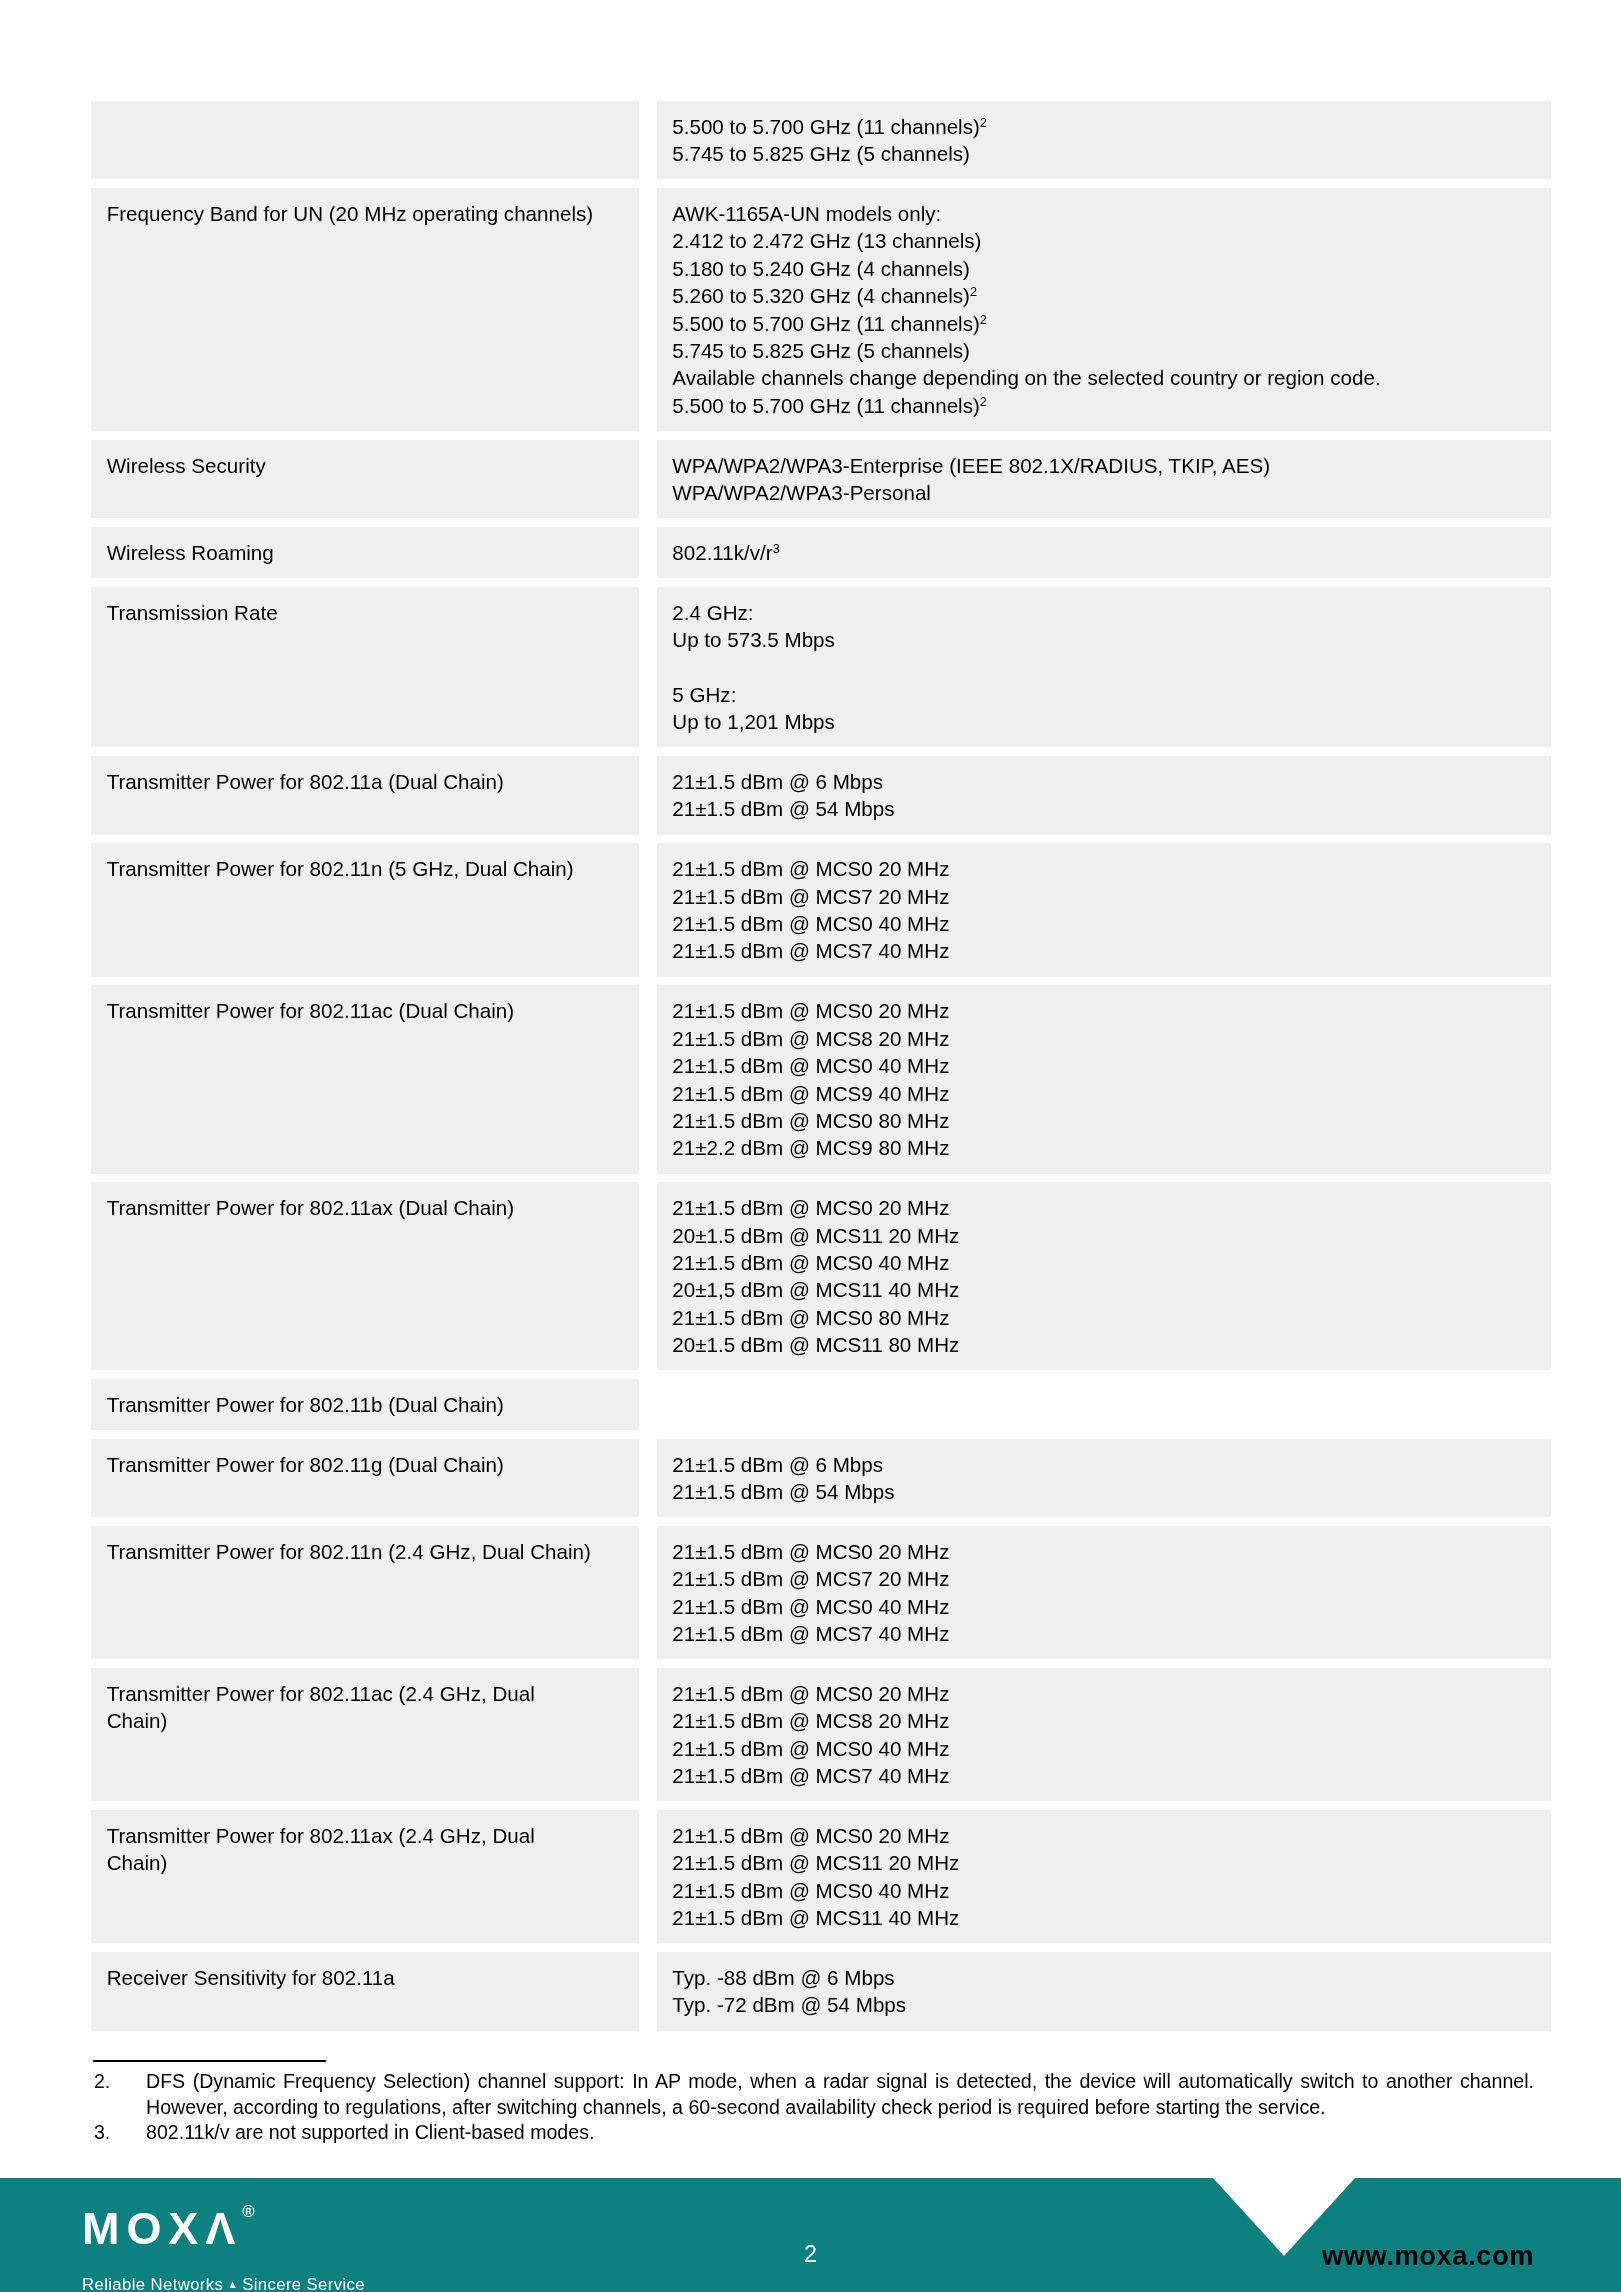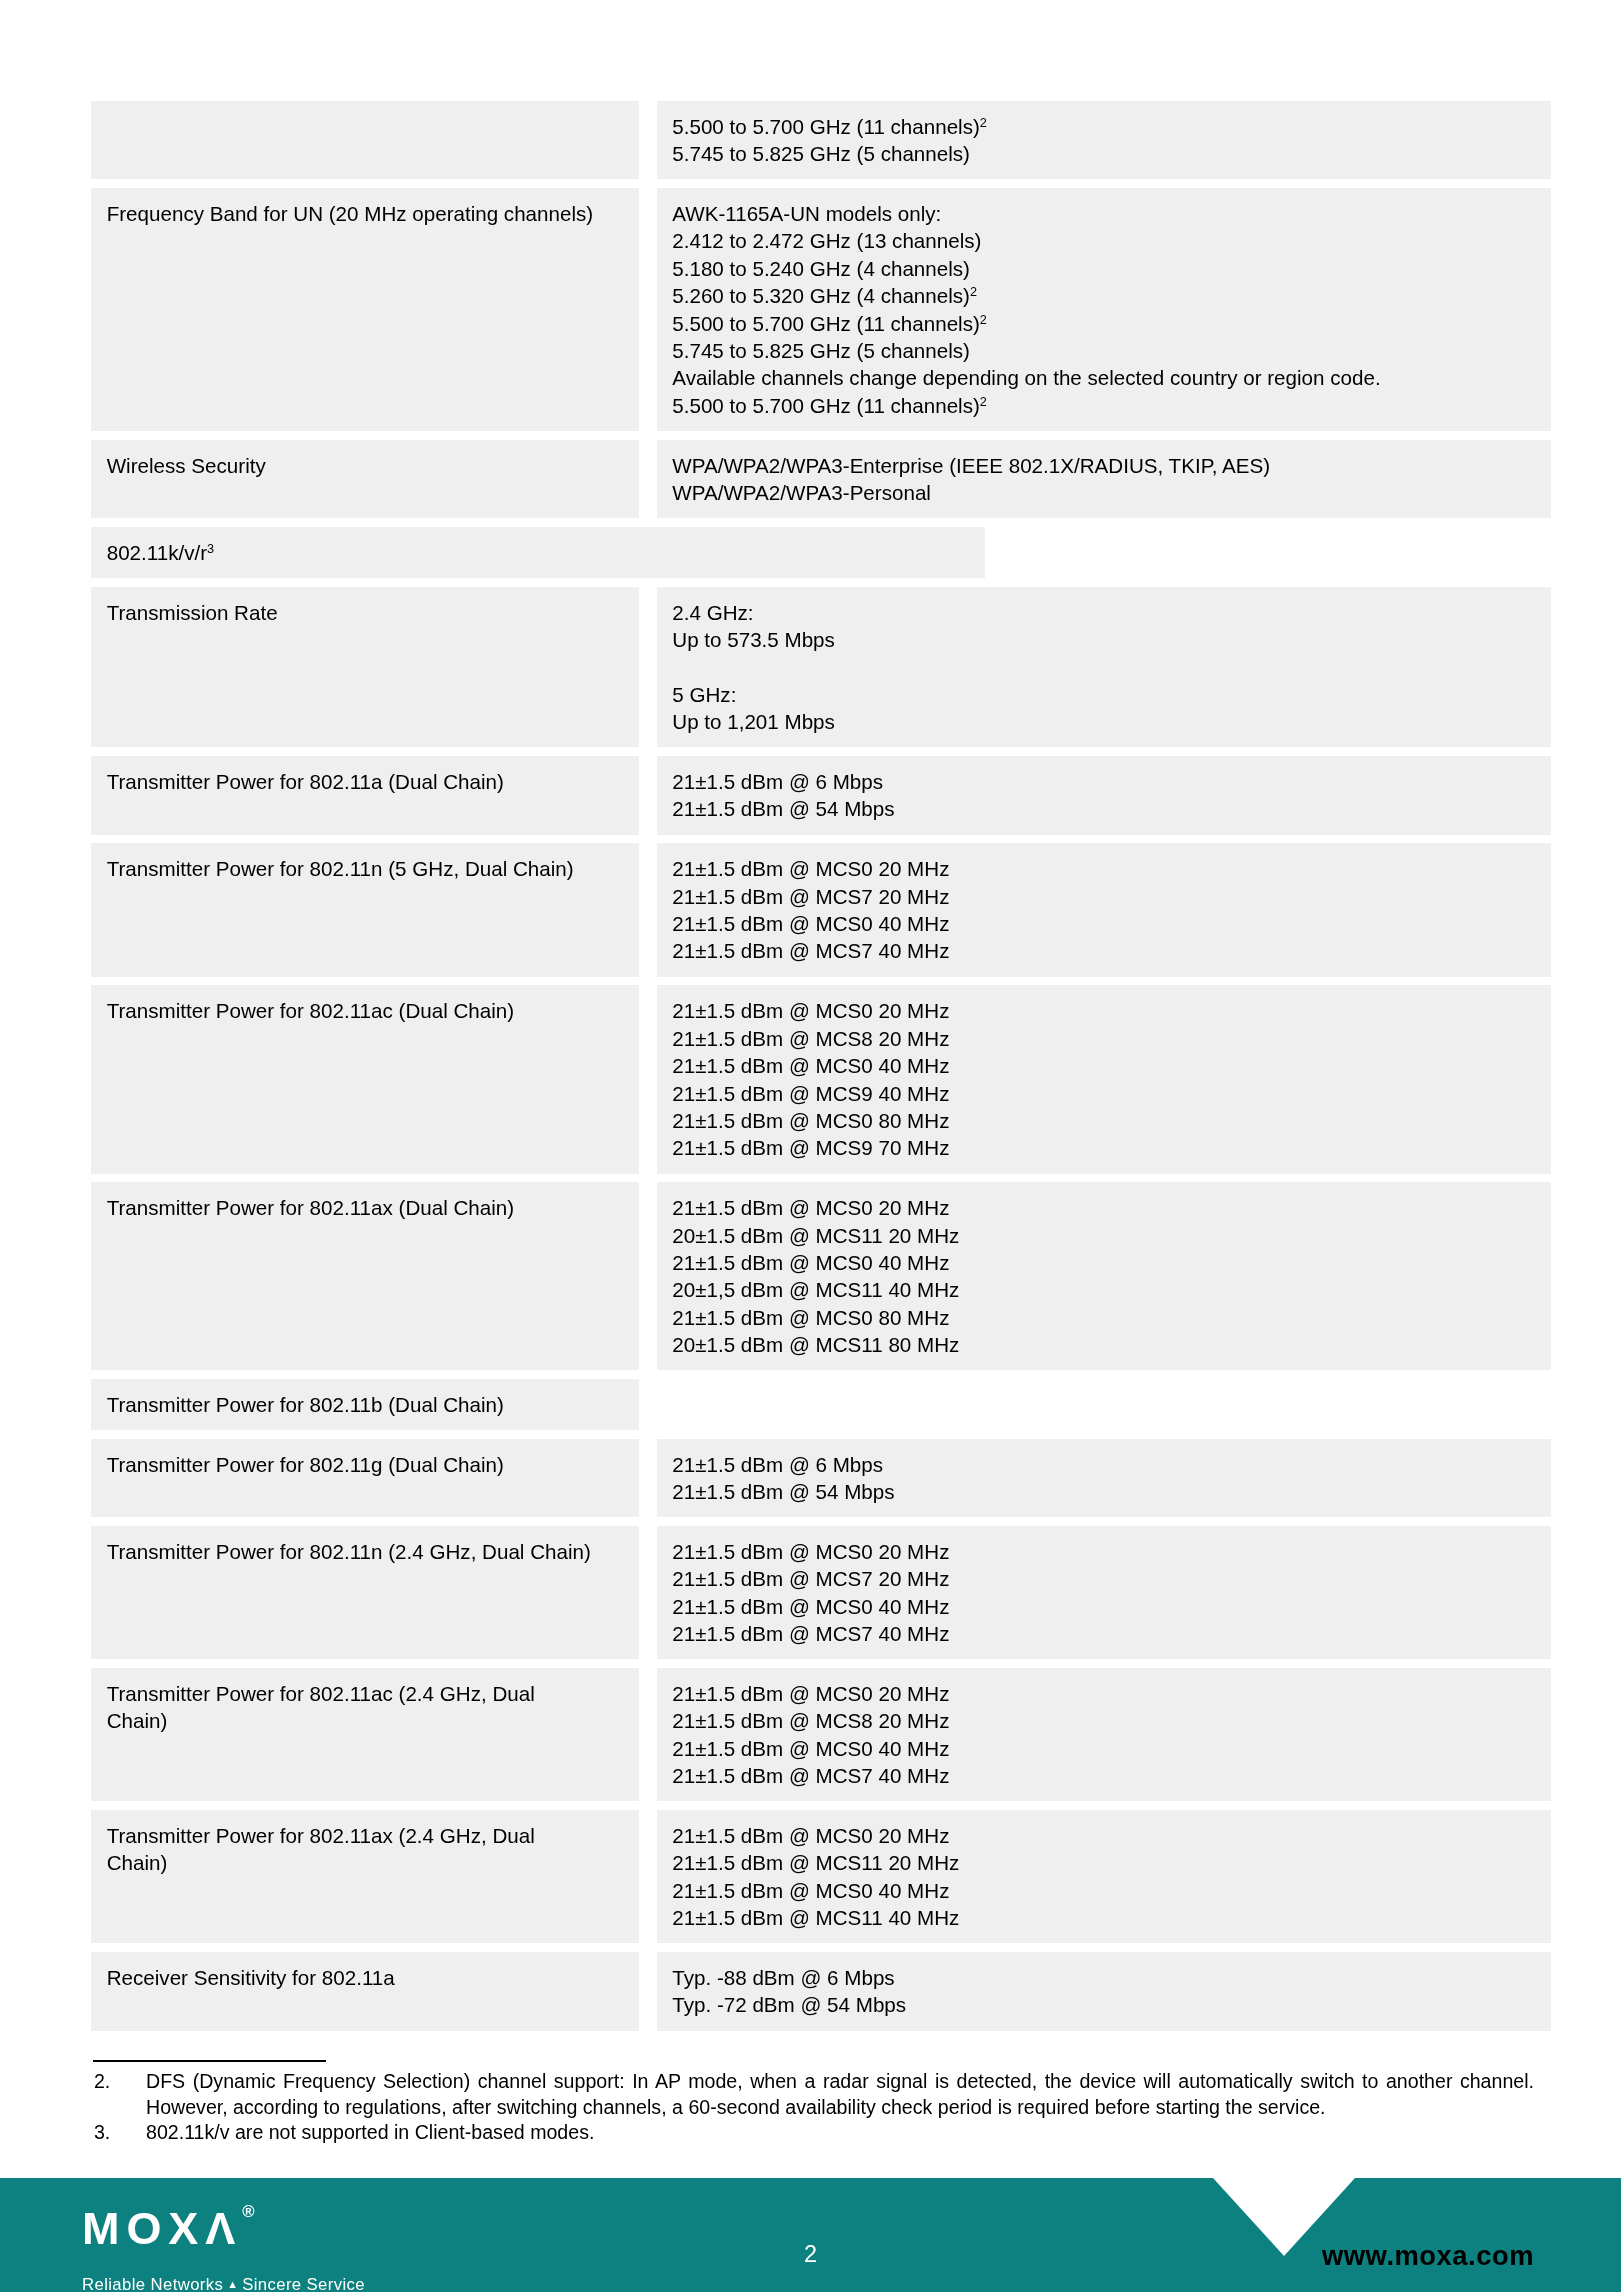--- a/index.html
+++ b/index.html
@@ -96,20 +96,23 @@
     <div class="cell label-cell">
             <div class="line">Wireless Security</div>
           </div>
     <div class="cell value-cell">
             <div class="line">WPA/WPA2/WPA3-Enterprise (IEEE 802.1X/RADIUS, TKIP, AES)</div>
             <div class="line">WPA/WPA2/WPA3-Personal</div>
           </div>
   </div>
 
   <div class="spec-row">
+    <div class="cell label-cell">
+            <div class="line">Wireless Roaming</div>
+          </div>
     <div class="cell value-cell">
             <div class="line">802.11k/v/r<sup>3</sup></div>
           </div>
   </div>
 
   <div class="spec-row">
     <div class="cell label-cell">
             <div class="line">Transmission Rate</div>
           </div>
     <div class="cell value-cell">
@@ -146,21 +149,21 @@
   <div class="spec-row">
     <div class="cell label-cell">
             <div class="line">Transmitter Power for 802.11ac (Dual Chain)</div>
           </div>
     <div class="cell value-cell">
             <div class="line">21±1.5 dBm @ MCS0 20 MHz</div>
             <div class="line">21±1.5 dBm @ MCS8 20 MHz</div>
             <div class="line">21±1.5 dBm @ MCS0 40 MHz</div>
             <div class="line">21±1.5 dBm @ MCS9 40 MHz</div>
             <div class="line">21±1.5 dBm @ MCS0 80 MHz</div>
-            <div class="line">21±1.5 dBm @ MCS9 70 MHz</div>
+            <div class="line">21±2.2 dBm @ MCS9 80 MHz</div>
           </div>
   </div>
 
   <div class="spec-row">
     <div class="cell label-cell">
             <div class="line">Transmitter Power for 802.11ax (Dual Chain)</div>
           </div>
     <div class="cell value-cell">
             <div class="line">21±1.5 dBm @ MCS0 20 MHz</div>
             <div class="line">20±1.5 dBm @ MCS11 20 MHz</div>

